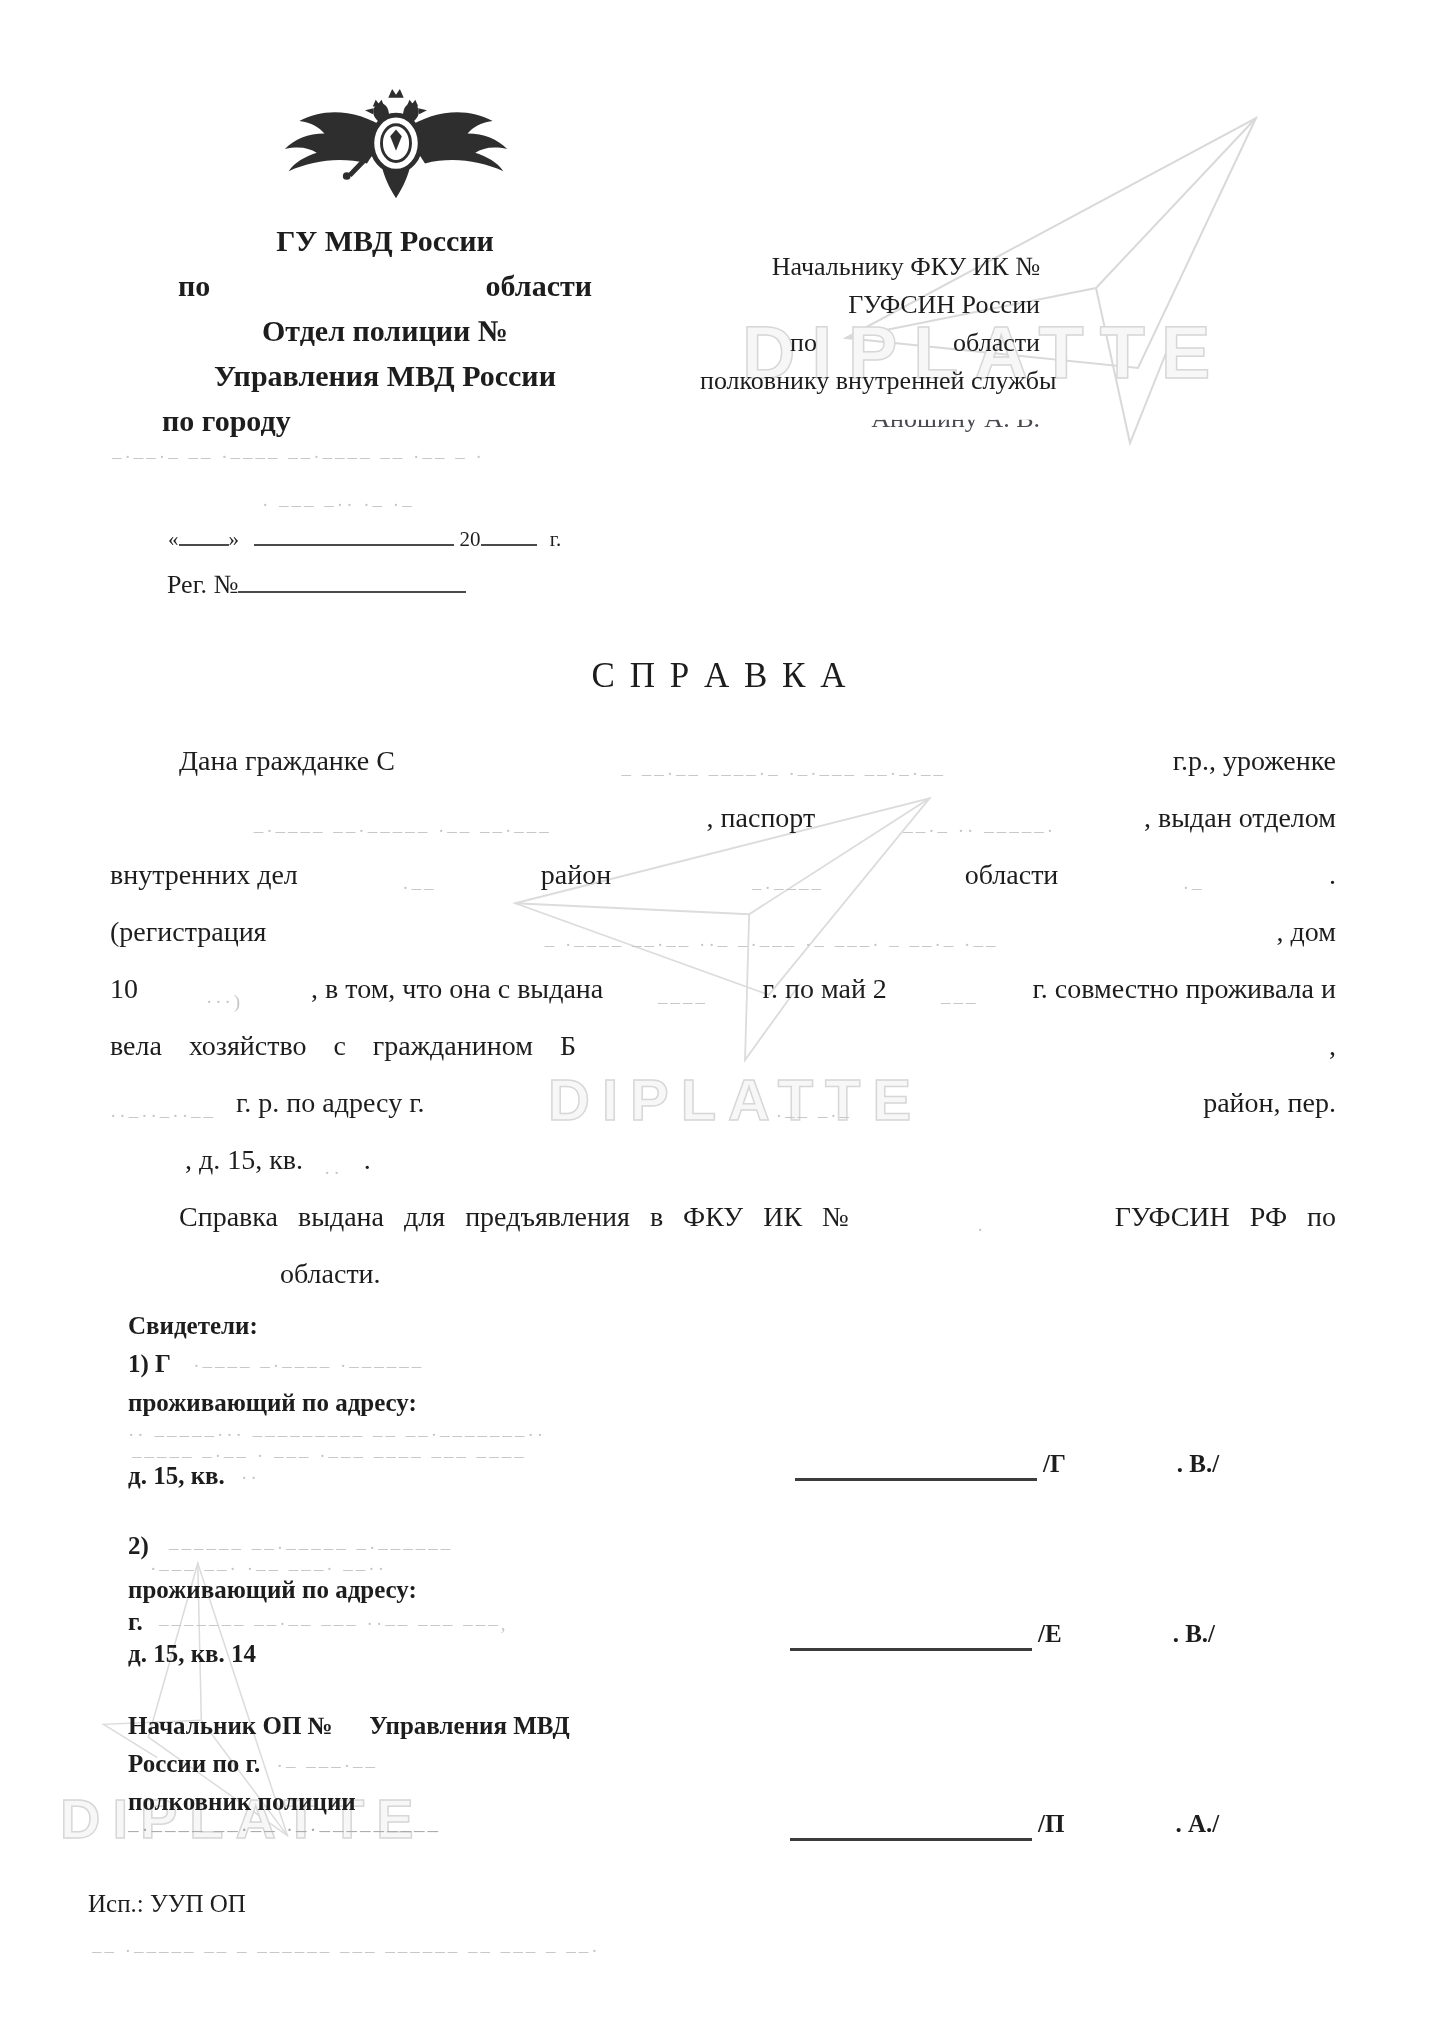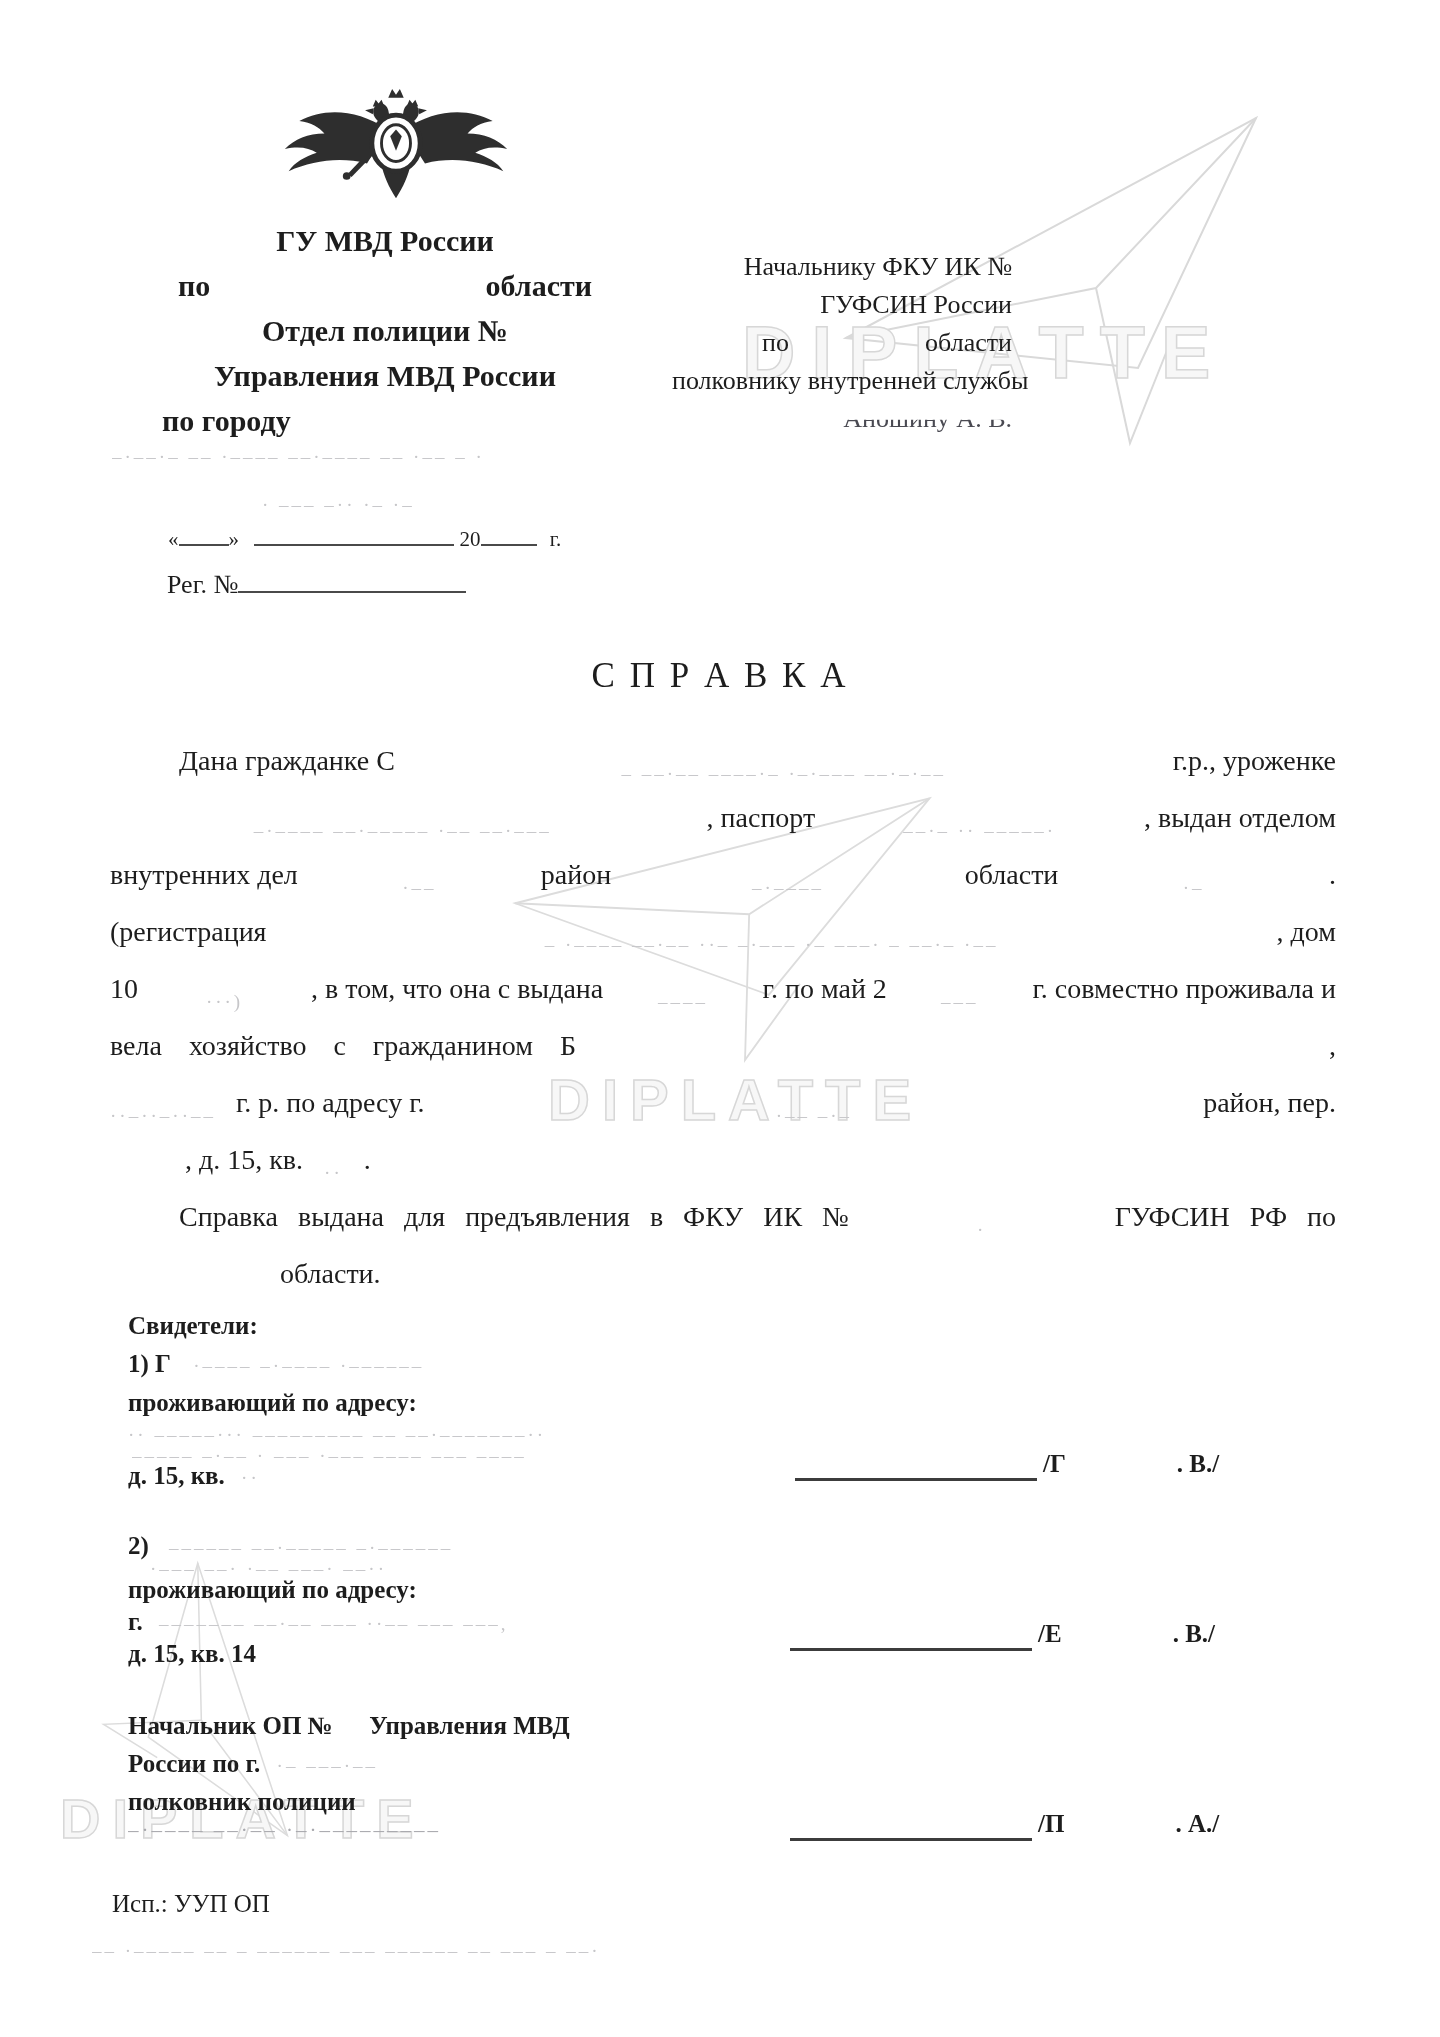--- a/index.html
+++ b/index.html
@@ -12,30 +12,30 @@
            color:#f7f7f7;-webkit-text-stroke:1.5px #d7d7d7;white-space:nowrap;z-index:0;}
   
   .hl{width:470px;text-align:center;font-weight:bold;font-size:30px;line-height:45px;z-index:1;}
   .flexline{display:flex;justify-content:space-between;align-items:baseline;}
   
   .faint{color:#c6c6c9;font-size:19px;letter-spacing:3px;white-space:nowrap;overflow:hidden;}
   .faint2{color:#a8a8ad;}
   
   .blank{display:inline-block;height:20px;border-bottom:2px solid #4a4a4a;vertical-align:baseline;}
   
-  .hr{width:340px;text-align:right;font-size:26px;line-height:38px;z-index:1;}
+  .hr{width:340px;text-align:right;font-size:26px;line-height:38px;z-index:1;margin-left:28px;}
   .halfcut{display:inline-block;clip-path:inset(52% 0 0 0);color:#4a4a52;}
   
   .body{font-size:28px;z-index:1;}
   .ln{display:flex;align-items:baseline;height:57px;gap:11px;}
   .gap{flex:1 1 0;text-align:center;align-self:center;}
   .ind{display:inline-block;width:58px;flex:0 0 58px;}
   
   .wb{left:128px;font-weight:bold;font-size:25px;white-space:nowrap;z-index:1;}
-  .plain{font-size:25px;z-index:1;margin-left:24px;}
+  .plain{font-size:25px;z-index:1;}
   
   .sig{display:flex;align-items:baseline;z-index:1;}
   .sigline{width:242px;border-bottom:3px solid #3c3c3c;height:28px;align-self:flex-end;}
   .sigtext{font-weight:bold;font-size:25px;margin-left:6px;white-space:nowrap;}
   .siggap{width:105px;}
   .title{width:100%;text-align:center;font-weight:normal;font-size:35px;letter-spacing:3px;z-index:1;}
 </style>
 </head>
 <body>
 

